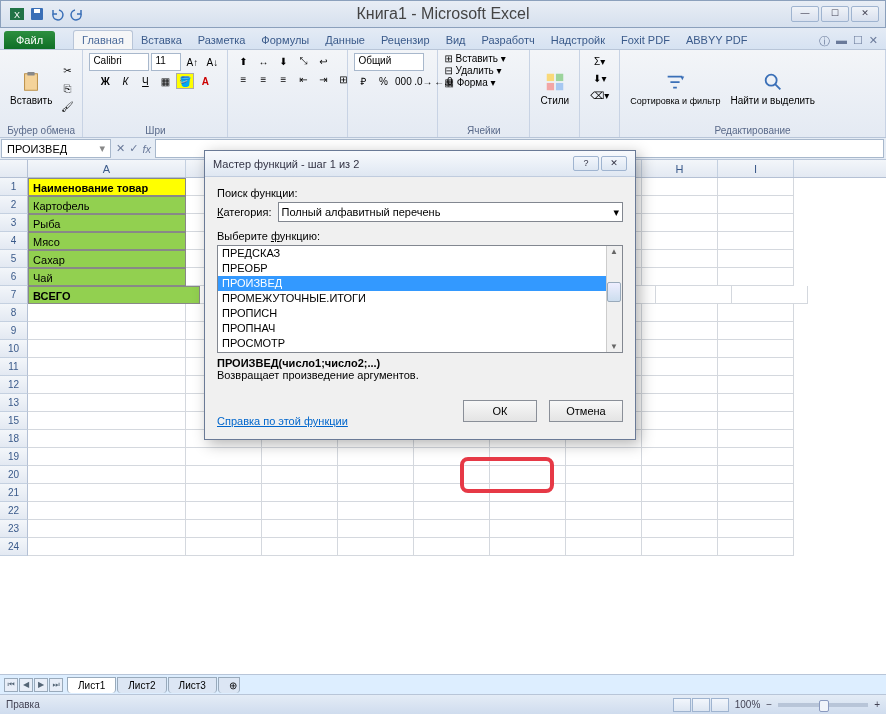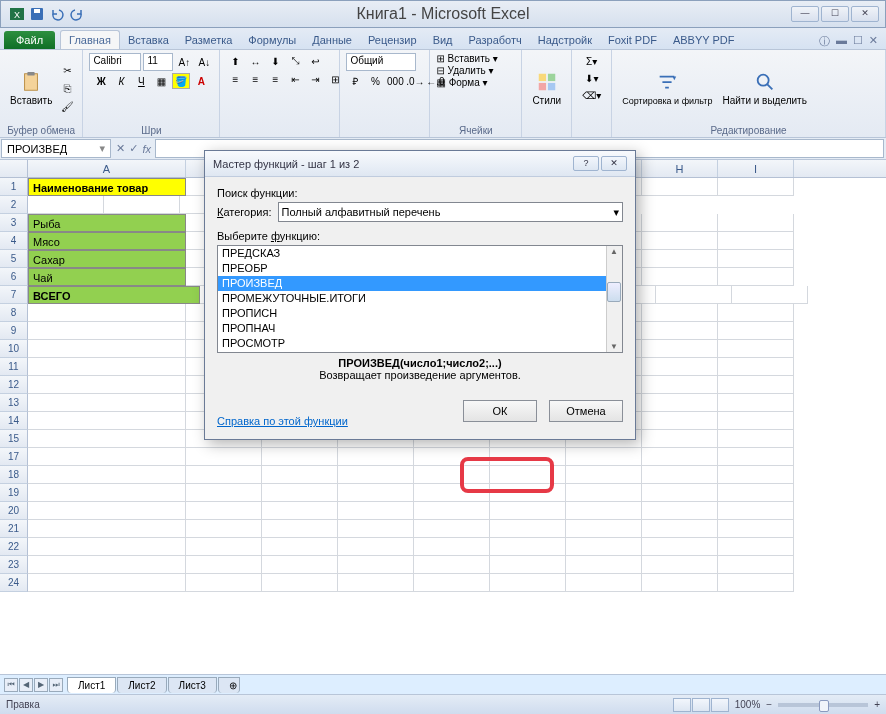--- a/index.html
+++ b/index.html
@@ -8,36 +8,36 @@
 
 .titlebar { height: 28px; background: linear-gradient(#e8edf5,#d6e0ee); display: flex; align-items: center; border: 1px solid #8ba0bc; position: relative; }
 .titlebar .qat { display: flex; gap: 4px; padding-left: 8px; align-items: center; }
 .titlebar .qat span { width: 16px; height: 16px; display: inline-block; }
 .title-text { position: absolute; left: 50%; transform: translateX(-50%); color: #444; font-size: 16px; }
 .win-controls { margin-left: auto; display: flex; gap: 2px; padding-right: 6px; }
 .win-btn { width: 28px; height: 16px; background: linear-gradient(#f0f3f8,#d8e0ee); border: 1px solid #9fb4d0; border-radius: 2px; text-align: center; font-size: 9px; line-height: 13px; color: #445; }
 
 
 .ribbon-tabs { height: 22px; background: linear-gradient(#e4ebf5,#d6e2f2); display: flex; align-items: flex-end; border-bottom: 1px solid #b8c5d8; padding-left: 4px; font-size: 11px; }
-.file-tab { background: linear-gradient(#2d8f3f,#0f6f27); color: #fff; padding: 3px 12px; border-radius: 3px 3px 0 0; margin-right: 5px; }
+.file-tab { background: linear-gradient(#2d8f3f,#0f6f27); color: #fff; padding: 3px 12px; border-radius: 3px 3px 0 0; margin-right: 18px; }
 .tab { padding: 3px 8px; color: #3a5a8a; cursor: default; }
 .tab.active { background: #f5f6f7; border: 1px solid #b8c5d8; border-bottom: none; border-radius: 3px 3px 0 0; color: #4a6a9a; }
 .tab-end { margin-left: auto; display: flex; gap: 6px; padding-right: 8px; color: #6a7a9a; }
 
 
 .ribbon { height: 88px; background: linear-gradient(#f3f5f8,#e4eaf3); border-bottom: 1px solid #b8c5d8; display: flex; font-size: 10px; }
 .group { border-right: 1px solid #c8d3e4; padding: 3px 6px 1px; display: flex; flex-direction: column; justify-content: space-between; }
 .group-body { flex: 1; display: flex; align-items: center; gap: 2px; }
 .group-label { text-align: center; color: #5a6a8a; font-size: 10px; padding-top: 1px; }
 .big-btn { display: flex; flex-direction: column; align-items: center; gap: 2px; padding: 2px 4px; }
 .big-btn svg { width: 22px; height: 22px; }
 .btn-ico { width: 18px; height: 16px; display: inline-flex; align-items: center; justify-content: center; }
 .font-controls { display: flex; flex-direction: column; gap: 2px; }
 .font-row { display: flex; gap: 2px; align-items: center; }
-.font-name { width: 52px; height: 18px; background: #fff; border: 1px solid #a8b8cc; font-size: 10px; padding: 1px 3px; }
+.font-name { width: 60px; height: 18px; background: #fff; border: 1px solid #a8b8cc; font-size: 10px; padding: 1px 3px; }
 .font-size { width: 30px; height: 18px; background: #fff; border: 1px solid #a8b8cc; font-size: 10px; padding: 1px 3px; }
 
 
 .namebox-row { height: 22px; background: #e5ecf5; display: flex; align-items: stretch; border-bottom: 1px solid #b8c5d8; }
 .namebox { width: 110px; background: #fff; border: 1px solid #a8b8cc; margin: 1px; font-size: 11px; padding: 2px 5px; display: flex; justify-content: space-between; align-items: center;}
 .fx-icons { display: flex; align-items: center; gap: 4px; padding: 0 4px; color: #6a7a9a; }
 .formula-bar { flex: 1; background: #fff; border: 1px solid #a8b8cc; margin: 1px 2px 1px 0; }
 
 
 .grid-wrap { position: relative; height: 500px; }
@@ -80,21 +80,21 @@
 .find-btn { width: 74px; height: 22px; background: linear-gradient(#f8f8f8,#e4e4e4); border: 1px solid #8a8f98; font-size: 11px; }
 .cat-row { display: flex; align-items: center; gap: 6px; margin-bottom: 8px; }
 .cat-select { flex: 1; height: 20px; border: 1px solid #828790; background: #fff; font-size: 11px; padding: 1px 3px; display: flex; justify-content: space-between; align-items: center; }
 .func-list { height: 108px; background: #fff; border: 1px solid #828790; overflow: hidden; position: relative; font-size: 11px; margin-bottom: 4px; }
 .func-list .item { padding: 0 4px; line-height: 15px; height: 15px; }
 .func-list .item.sel { background: #3399ff; color: #fff; }
 .func-list .scrollbar { position: absolute; right: 0; top: 0; bottom: 0; width: 16px; background: #f0f0f0; border-left: 1px solid #ccc; }
 .func-list .scrollbar::before { content: '▲'; position:absolute; top:1px; left:3px; font-size:8px; color:#666; }
 .func-list .scrollbar::after { content: '▼'; position:absolute; bottom:1px; left:3px; font-size:8px; color:#666; }
 .func-list .thumb { position:absolute; right:1px; top:36px; width:14px; height:20px; background:linear-gradient(#eef,#cde); border:1px solid #9ab; border-radius:2px; }
-.func-desc { margin: 4px 0 8px; text-align: center; }
+.func-desc { margin: 4px 0 8px; }
 .func-desc b { font-weight: bold; }
 .help-link { color: #0066cc; text-decoration: underline; margin-top: 20px; }
 .dlg-buttons { display: flex; justify-content: flex-end; gap: 12px; margin-top: 14px; align-items: center; }
 .dlg-buttons .left { margin-right: auto; }
 .ok-btn, .cancel-btn { width: 74px; height: 22px; background: linear-gradient(#f8f8f8,#e4e4e4); border: 1px solid #8a8f98; font-size: 11px; }
 .ok-highlight { position: absolute; border: 4px solid #e63946; border-radius: 8px; pointer-events: none; box-shadow: 0 0 0 1px rgba(255,255,255,.3) inset; }
 </style>
 </head>
 <body>
 
@@ -309,20 +309,21 @@
         <div class="cell cOther" style="width: 76px;"></div>
         <div class="cell cOther" style="width: 76px;"></div>
         <div class="cell cOther" style="width: 76px;"></div>
         <div class="cell cOther" style="width: 76px;"></div>
         <div class="cell cOther" style="width: 76px;"></div>
         <div class="cell cOther" style="width: 76px;"></div>
         <div class="cell cOther" style="width: 76px;"></div>
       </div>
       <div class="row">
         <div class="rownum">2</div>
+        <div class="cell cA data-cell" style="width: 158px;">Картофель</div>
         <div class="cell cOther" style="width: 76px;"></div>
         <div class="cell cOther" style="width: 76px;"></div>
         <div class="cell cOther" style="width: 76px;"></div>
         <div class="cell cOther" style="width: 76px;"></div>
         <div class="cell cOther" style="width: 76px;"></div>
         <div class="cell cOther" style="width: 76px;"></div>
         <div class="cell cOther" style="width: 76px;"></div>
         <div class="cell cOther" style="width: 76px;"></div>
       </div>
       <div class="row">
@@ -451,45 +452,21 @@
         <div class="cell cOther" style="width: 76px;"></div>
         <div class="cell cOther" style="width: 76px;"></div>
         <div class="cell cOther" style="width: 76px;"></div>
         <div class="cell cOther" style="width: 76px;"></div>
         <div class="cell cOther" style="width: 76px;"></div>
         <div class="cell cOther" style="width: 76px;"></div>
         <div class="cell cOther" style="width: 76px;"></div>
         <div class="cell cOther" style="width: 76px;"></div>
       </div>
       <div class="row">
-        <div class="rownum">14</div>
-        <div class="cell cA" style="width: 158px;"></div>
-        <div class="cell cOther" style="width: 76px;"></div>
-        <div class="cell cOther" style="width: 76px;"></div>
-        <div class="cell cOther" style="width: 76px;"></div>
-        <div class="cell cOther" style="width: 76px;"></div>
-        <div class="cell cOther" style="width: 76px;"></div>
-        <div class="cell cOther" style="width: 76px;"></div>
-        <div class="cell cOther" style="width: 76px;"></div>
-        <div class="cell cOther" style="width: 76px;"></div>
-      </div>
-      <div class="row">
         <div class="rownum">15</div>
-        <div class="cell cA" style="width: 158px;"></div>
-        <div class="cell cOther" style="width: 76px;"></div>
-        <div class="cell cOther" style="width: 76px;"></div>
-        <div class="cell cOther" style="width: 76px;"></div>
-        <div class="cell cOther" style="width: 76px;"></div>
-        <div class="cell cOther" style="width: 76px;"></div>
-        <div class="cell cOther" style="width: 76px;"></div>
-        <div class="cell cOther" style="width: 76px;"></div>
-        <div class="cell cOther" style="width: 76px;"></div>
-      </div>
-      <div class="row">
-        <div class="rownum">17</div>
         <div class="cell cA" style="width: 158px;"></div>
         <div class="cell cOther" style="width: 76px;"></div>
         <div class="cell cOther" style="width: 76px;"></div>
         <div class="cell cOther" style="width: 76px;"></div>
         <div class="cell cOther" style="width: 76px;"></div>
         <div class="cell cOther" style="width: 76px;"></div>
         <div class="cell cOther" style="width: 76px;"></div>
         <div class="cell cOther" style="width: 76px;"></div>
         <div class="cell cOther" style="width: 76px;"></div>
       </div>

